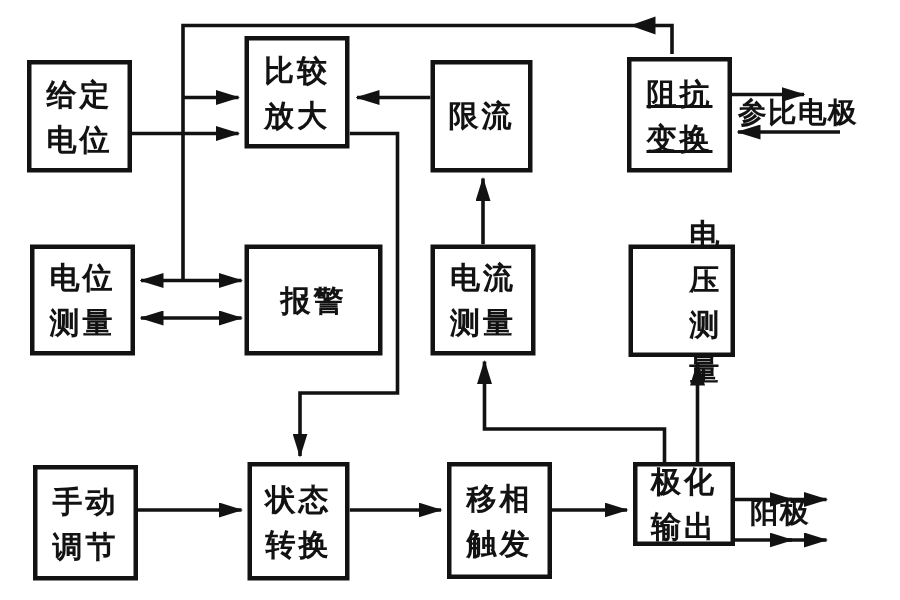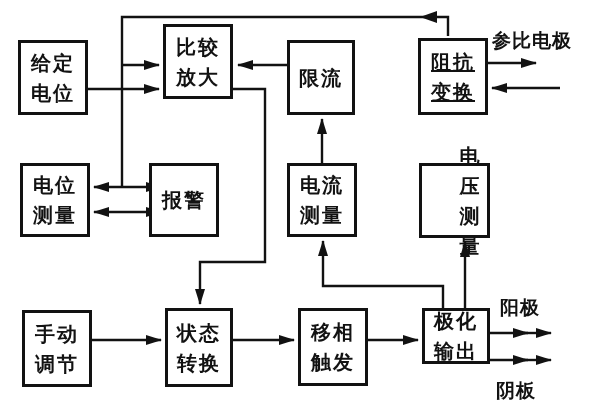--- a/index.html
+++ b/index.html
@@ -10,29 +10,29 @@
   }
   .wires{position:absolute;left:0;top:0;width:600px;height:400px;}
   .box{
     position:absolute;box-sizing:border-box;border:3px solid #121212;
     display:flex;align-items:center;justify-content:center;text-align:center;
     font-weight:bold;font-size:20px;line-height:1.5;letter-spacing:2px;
     color:#121212;white-space:pre-line;background:#ffffff;
   }
   .lbl{
     position:absolute;font-weight:bold;font-size:19px;letter-spacing:1px;
-    color:#121212;white-space:nowrap;
+    color:#121212;white-space:nowrap;margin-top:34px;
   }
   
   .b-given      {left:18px;  top:40px;  width:70px; height:75px;}
   .b-compare    {left:163px; top:24px;  width:70px; height:75px;}
   .b-limit      {left:287px; top:40px;  width:68px; height:75px;font-family:Liberation Serif, serif;}
   .b-impedance  {left:418px; top:38px;  width:70px; height:77px;text-decoration:underline;}
   .b-potmeas    {left:20px;  top:163px; width:70px; height:74px;}
-  .b-alarm      {left:149px; top:163px; width:70px; height:74px;}
+  .b-alarm      {left:163px; top:163px; width:92px; height:74px;}
   .b-curmeas    {left:287px; top:163px; width:70px; height:74px;}
   .b-voltmeas   {left:419px; top:163px; width:71px; height:75px;padding-left:32px;}
   .b-manual     {left:22px;  top:310px; width:70px; height:77px;}
   .b-state      {left:165px; top:308px; width:68px; height:79px;}
   .b-phase      {left:298px; top:308px; width:70px; height:78px;}
   .b-polar      {left:422px; top:308px; width:68px; height:56px;}
   .lbl-ref      {left:492px; top:28px;}
   .lbl-anode    {left:500px; top:295px;}
   .lbl-cathode  {left:496px; top:378px;}
   .wire{stroke:#121212;stroke-width:2.4;fill:none;}

